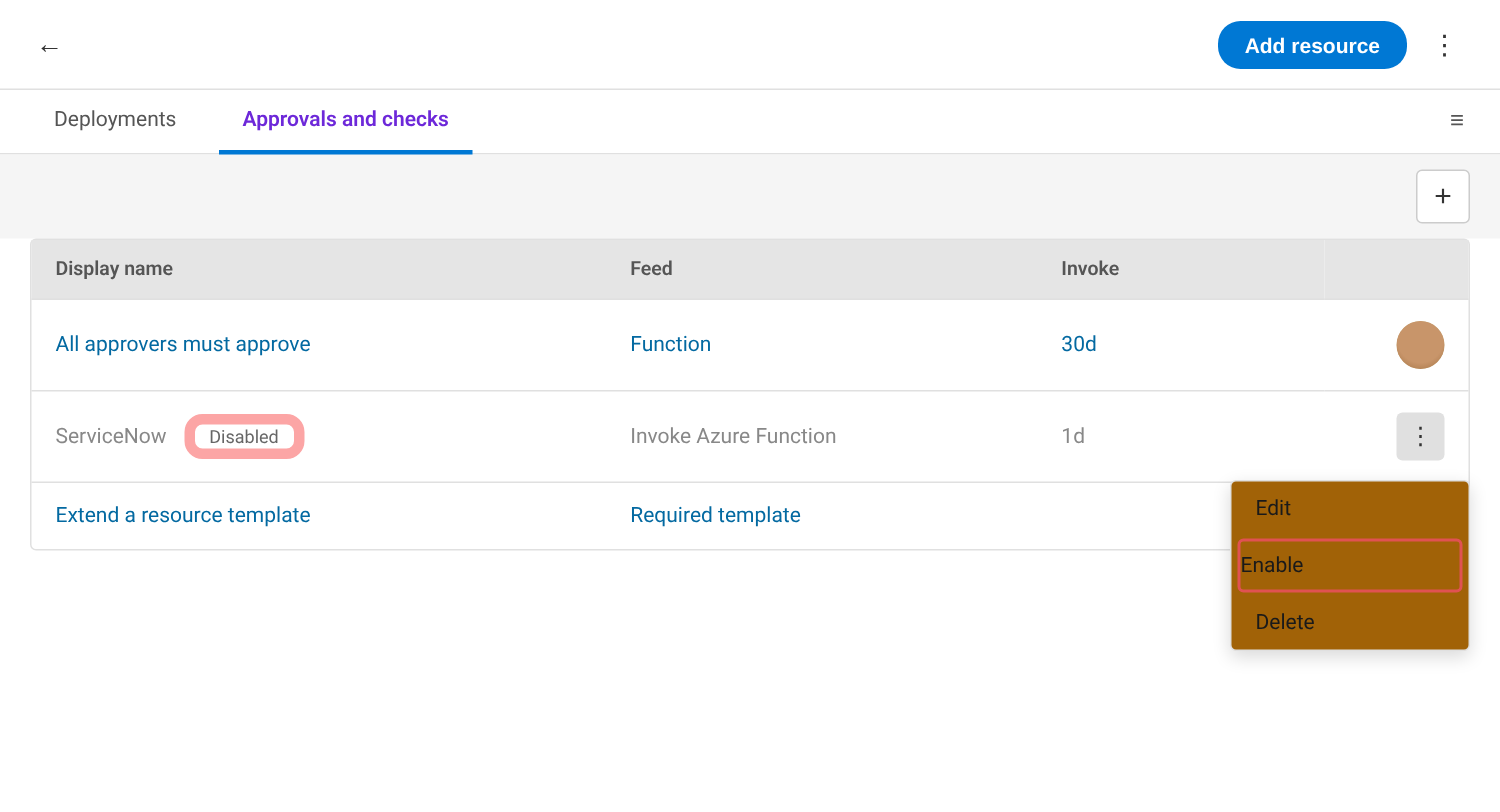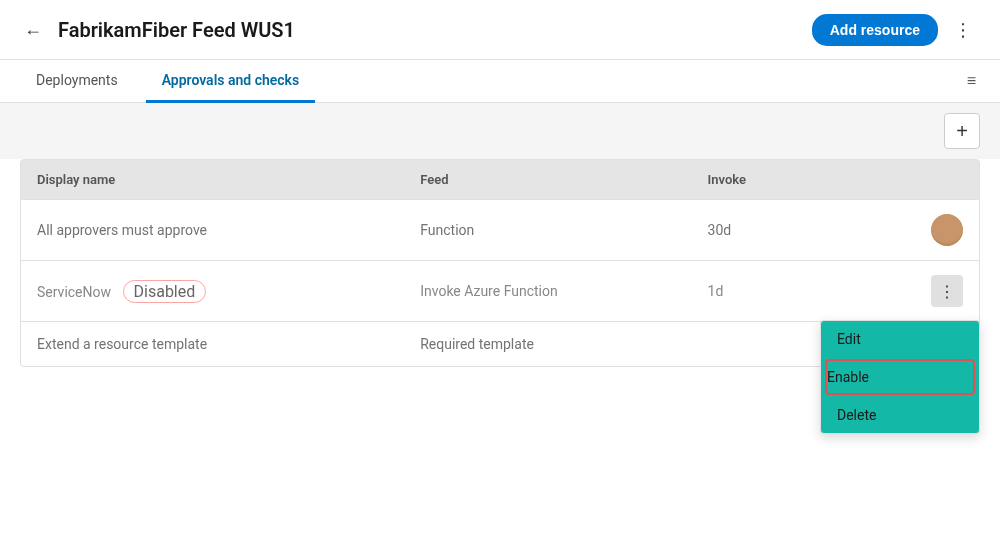--- a/index.html
+++ b/index.html
@@ -89,21 +89,21 @@
     .tab {
       padding: 12px 16px;
       font-size: 14px;
       color: #555;
       cursor: pointer;
       border-bottom: 3px solid transparent;
       margin-bottom: -1px;
       text-decoration: none;
     }
     .tab.active {
-      color: #0369a1;
+      color: #6d28d9;
       border-bottom: 3px solid #0078d4;
       font-weight: 600;
     }
     .filter-btn {
       background: none;
       border: none;
       cursor: pointer;
       color: #555;
       font-size: 16px;
       padding: 4px;
@@ -148,35 +148,35 @@
       padding: 12px 16px;
       font-size: 13px;
       font-weight: 600;
       color: #555;
       background: #e5e5e5;
       border-bottom: 1px solid #e0e0e0;
     }
     .table td {
       padding: 14px 16px;
       font-size: 14px;
-      color: #737373;
+      color: #0369a1;
       border-bottom: 1px solid #e0e0e0;
     }
     .table tr:last-child td {
       border-bottom: none;
     }
     .table tr.disabled-row td {
       color: #888;
     }
     .disabled-badge {
       display: inline-block;
-      border: 1px solid #fca5a5;
+      border: 7px solid #fca5a5;
       border-radius: 12px;
       padding: 1px 10px;
-      font-size: 16px;
+      font-size: 12px;
       color: #666;
       margin-left: 8px;
       background: #fff;
     }
     .avatar {
       width: 32px;
       height: 32px;
       border-radius: 50%;
       background: #c8a87a;
       overflow: hidden;
@@ -207,21 +207,21 @@
       align-items: center;
       justify-content: center;
       font-size: 16px;
       color: #333;
     }
     
     .dropdown-menu {
       position: absolute;
       right: 20px;
       top: 320px;
-      background: #14b8a6;
+      background: #a16207;
       border: 1px solid #e0e0e0;
       border-radius: 4px;
       box-shadow: 0 4px 12px rgba(0,0,0,0.15);
       z-index: 100;
       min-width: 160px;
     }
     .dropdown-item {
       padding: 10px 16px;
       font-size: 14px;
       color: #1a1a1a;
@@ -241,21 +241,20 @@
 </head>
 <body>
 
 <div class="page-container">
 
   <div class="header">
     <div class="header-left">
       <button class="back-btn">
         <span>←</span>
       </button>
-      <span class="page-title">FabrikamFiber Feed WUS1</span>
     </div>
     <div class="header-right">
       <button class="add-resource-btn">Add resource</button>
       <button class="more-btn">
         <span>⋮</span>
       </button>
     </div>
   </div>
 
   <div class="tabs">

